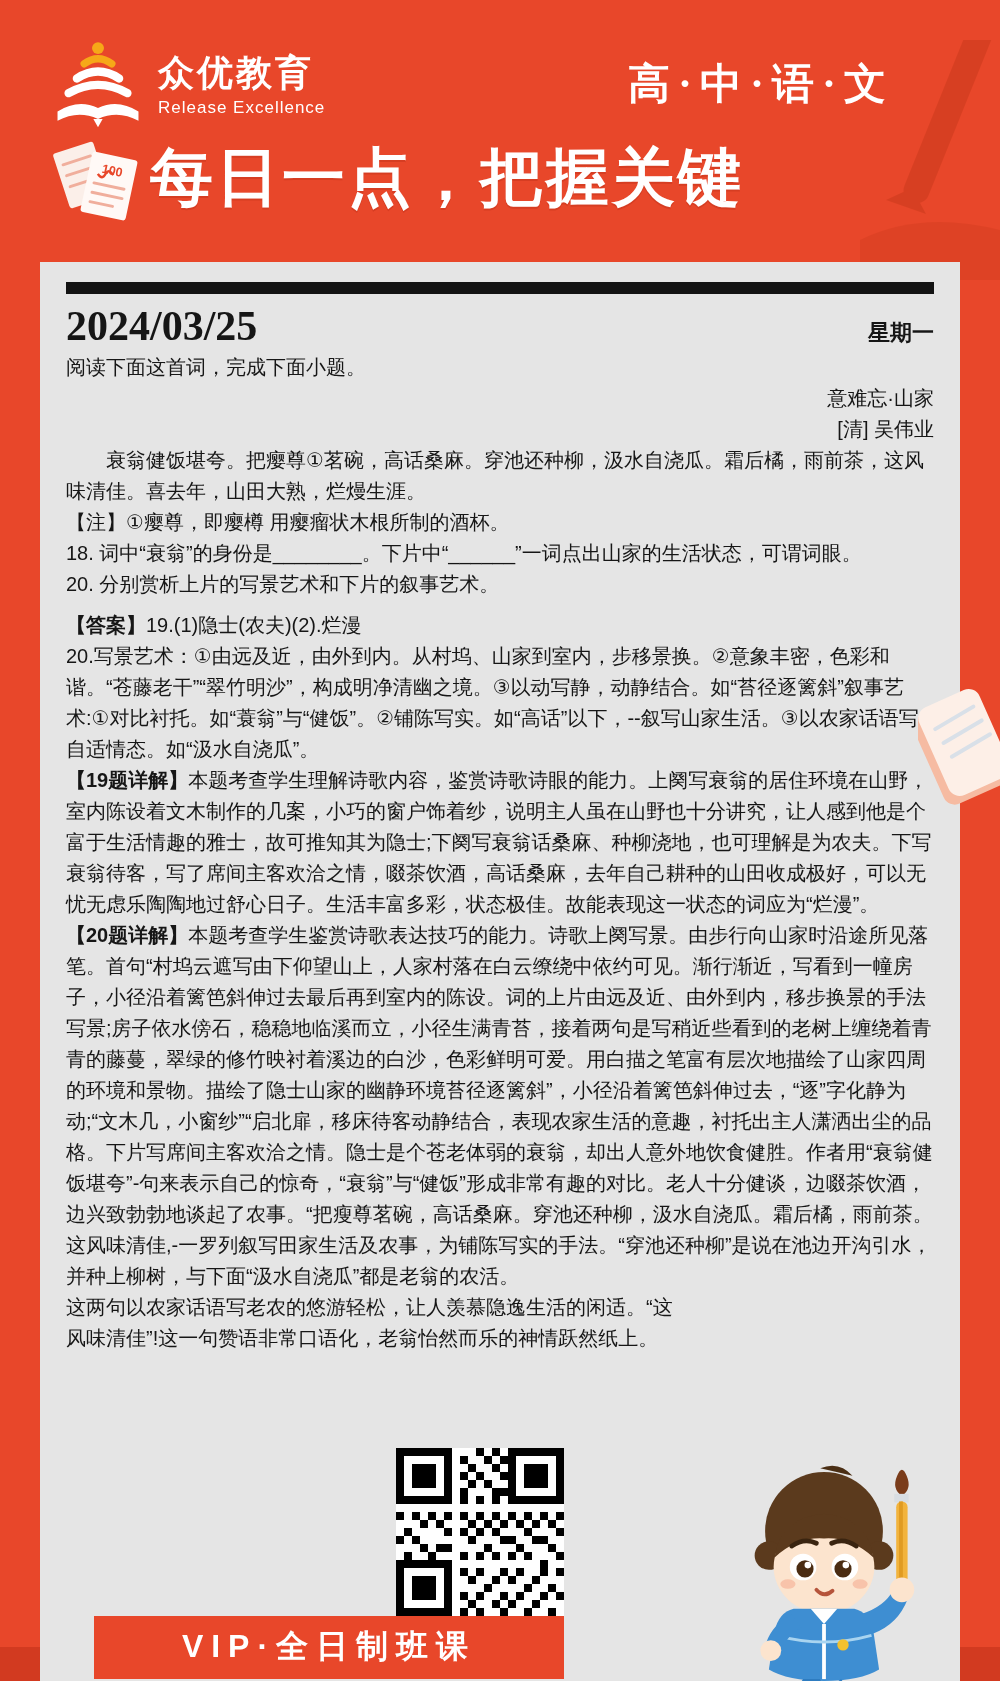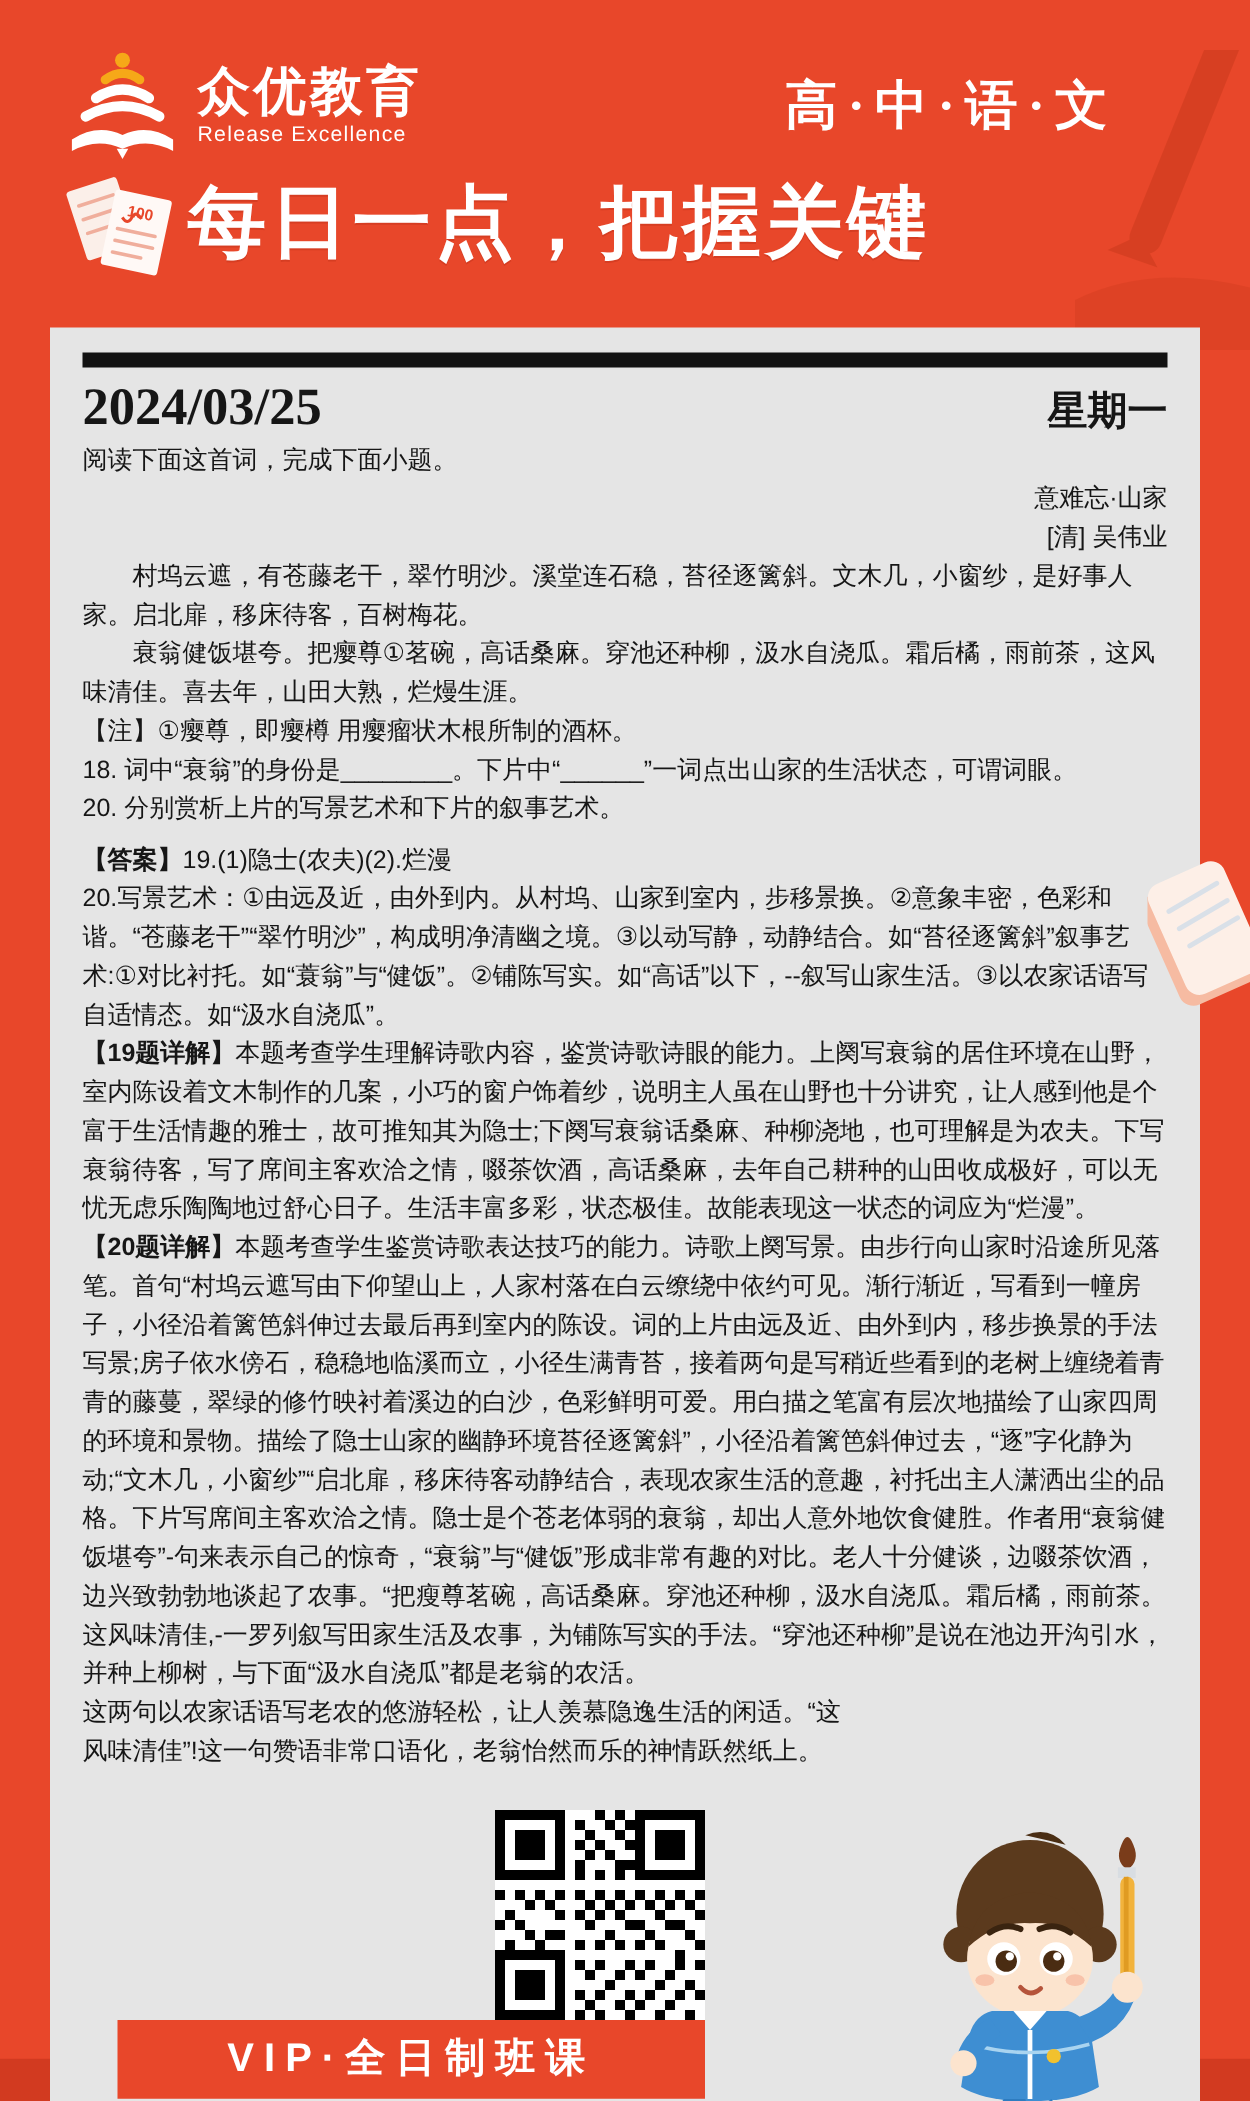--- a/index.html
+++ b/index.html
@@ -7,34 +7,34 @@
        font-family:"Liberation Sans","DejaVu Sans",sans-serif;}
   .page{position:absolute;inset:0;}
   .bg-bottom{position:absolute;left:0;right:0;bottom:0;height:34px;background:#D23A20;}
   
   .deco-pen{position:absolute;right:0;top:40px;z-index:1;}
   .deco-notebook{position:absolute;right:-6px;top:688px;z-index:6;}
   
   .header{position:absolute;left:0;top:0;width:100%;z-index:2;color:#fff;}
   .logo-row{position:absolute;left:52px;top:38px;display:flex;align-items:center;}
   .logo-text-col{margin-left:14px;}
-  .logo-cn{font-size:42px;font-weight:bold;letter-spacing:3px;line-height:48px;}
+  .logo-cn{font-size:36px;font-weight:bold;letter-spacing:3px;line-height:48px;}
   .logo-en{font-size:17px;letter-spacing:1px;line-height:22px;}
   .subject{position:absolute;left:628px;top:56px;font-family:"Liberation Serif","DejaVu Serif",serif;
            font-weight:bold;font-size:42px;letter-spacing:8px;}
   .slogan-row{position:absolute;left:48px;top:128px;display:flex;align-items:center;}
   .slogan{font-size:63px;font-weight:900;letter-spacing:3px;margin-left:6px;
           text-shadow:0 2px 0 rgba(160,30,10,.25);}
   
   .card{position:absolute;left:40px;top:262px;width:920px;height:1604px;background:#e5e5e5;
         box-sizing:border-box;padding:16px 26px 0 26px;z-index:5;overflow:hidden;color:#161616;}
   .black-bar{height:12px;background:#131313;margin:4px 0 8px 0;}
   .date-row{display:flex;justify-content:space-between;align-items:baseline;margin-bottom:2px;}
   .date{font-family:"Liberation Serif","DejaVu Serif",serif;font-weight:bold;font-size:42px;}
-  .weekday{font-family:"Liberation Serif","DejaVu Serif",serif;font-weight:bold;font-size:32px;}
+  .weekday{font-family:"Liberation Serif","DejaVu Serif",serif;font-weight:bold;font-size:22px;}
   .card p{margin:0;font-size:20px;line-height:31px;}
   .intro{margin-bottom:2px;}
   .poem-title,.poem-author{text-align:right;}
   .stanza{text-indent:2em;}
   .answer-gap{height:10px;}
   .lbl{font-weight:bold;}
   .closing{width:72%;}
   
   .footer{position:absolute;left:32px;bottom:44px;display:flex;align-items:flex-end;z-index:6;flex-direction:column;}
   .qr{width:168px;height:168px;display:block;}
@@ -119,21 +119,20 @@
     <div class="black-bar"></div>
 
     <div class="date-row">
       <div class="date">2024/03/25</div>
       <div class="weekday">星期一</div>
     </div>
 
     <p class="intro">阅读下面这首词，完成下面小题。</p>
     <p class="poem-title">意难忘·山家</p>
     <p class="poem-author">[清] 吴伟业</p>
-    <p class="stanza">村坞云遮，有苍藤老干，翠竹明沙。溪堂连石稳，苔径逐篱斜。文木几，小窗纱，是好事人家。启北扉，移床待客，百树梅花。</p>
     <p class="stanza">衰翁健饭堪夸。把瘿尊①茗碗，高话桑麻。穿池还种柳，汲水自浇瓜。霜后橘，雨前茶，这风味清佳。喜去年，山田大熟，烂熳生涯。</p>
     <p class="note">【注】①瘿尊，即瘿樽 用瘿瘤状木根所制的酒杯。</p>
     <p class="question">18. 词中“衰翁”的身份是________。下片中“______”一词点出山家的生活状态，可谓词眼。</p>
     <p class="question">20. 分别赏析上片的写景艺术和下片的叙事艺术。</p>
 
     <div class="answer-gap"></div>
 
     <p>
       <span class="lbl">【答案】</span><span>19.(1)隐士(农夫)(2).烂漫</span>
     </p>

